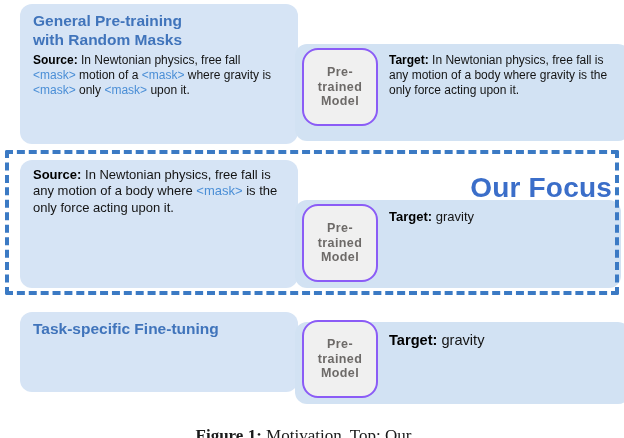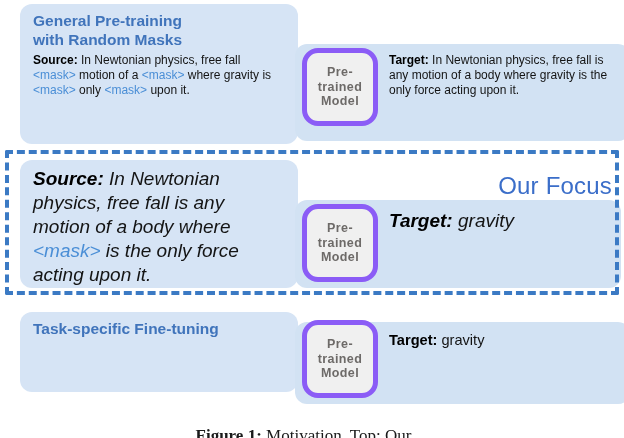--- a/index.html
+++ b/index.html
@@ -66,21 +66,21 @@
     left: 275px; top: 10px; width: 335px; height: 82px;
     padding: 9px 10px 8px 94px;
   }
 
   
   .model-box {
     position: absolute;
     width: 76px;
     height: 78px;
     background: #f0f0f0;
-    border: 5px solid #8b5cf6;
+    border: 2px solid #8b5cf6;
     border-radius: 16px;
     box-sizing: border-box;
     display: flex;
     flex-direction: column;
     align-items: center;
     justify-content: center;
     z-index: 3;
     line-height: 1.17;
   }
   #stage-general .model-box      { left: 282px; top: 44px; }
@@ -113,21 +113,21 @@
   
   .body-text {
     font-size: 14.6px;
     line-height: 1.26;
     color: #141414;
   }
   .body-text .lbl { font-weight: bold; color: #000000; }
   .mask { color: #4a8ed6; }
 
   #stage-general .body-text      { font-size: 12px; }
-  #stage-intermediate .body-text { font-size: 19px; font-style: italic; }
+  #stage-intermediate .body-text { font-size: 13px; }
   #stage-finetune .body-text     { font-size: 14.6px; }
 
   #stage-finetune .stage-title { margin-bottom: 3px; }
 
   .target-panel .body-text { font-size: 14.6px; }
 
   
   .focus-box {
     position: absolute;
     left: 5px;
@@ -137,22 +137,22 @@
     border: 4px dashed #3b7ac4;
     border-radius: 2px;
     box-sizing: border-box;
     z-index: 1;
     pointer-events: none;
   }
   .focus-label {
     position: absolute;
     right: 12px;
     top: 172px;
-    font-size: 24px;
-    font-weight: normal;
+    font-size: 28px;
+    font-weight: bold;
     color: #3b6ec9;
     z-index: 4;
     letter-spacing: 0.2px;
   }
 
   .caption {
     position: absolute;
     left: 0;
     top: 426px;
     width: 624px;

